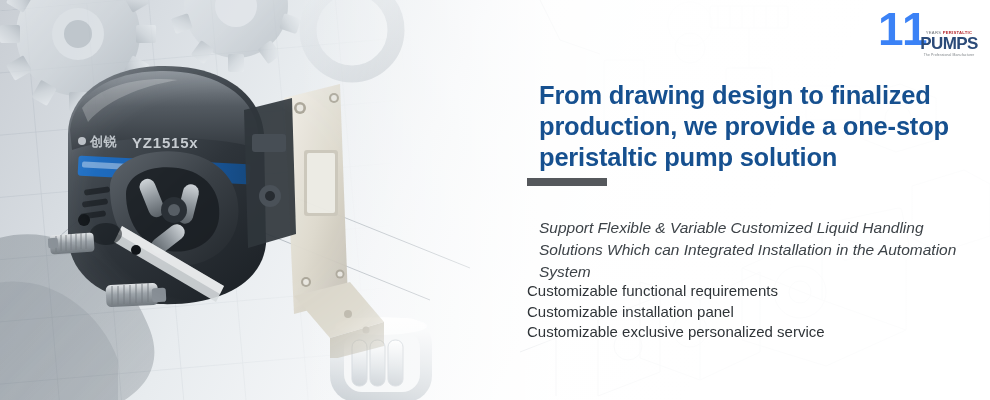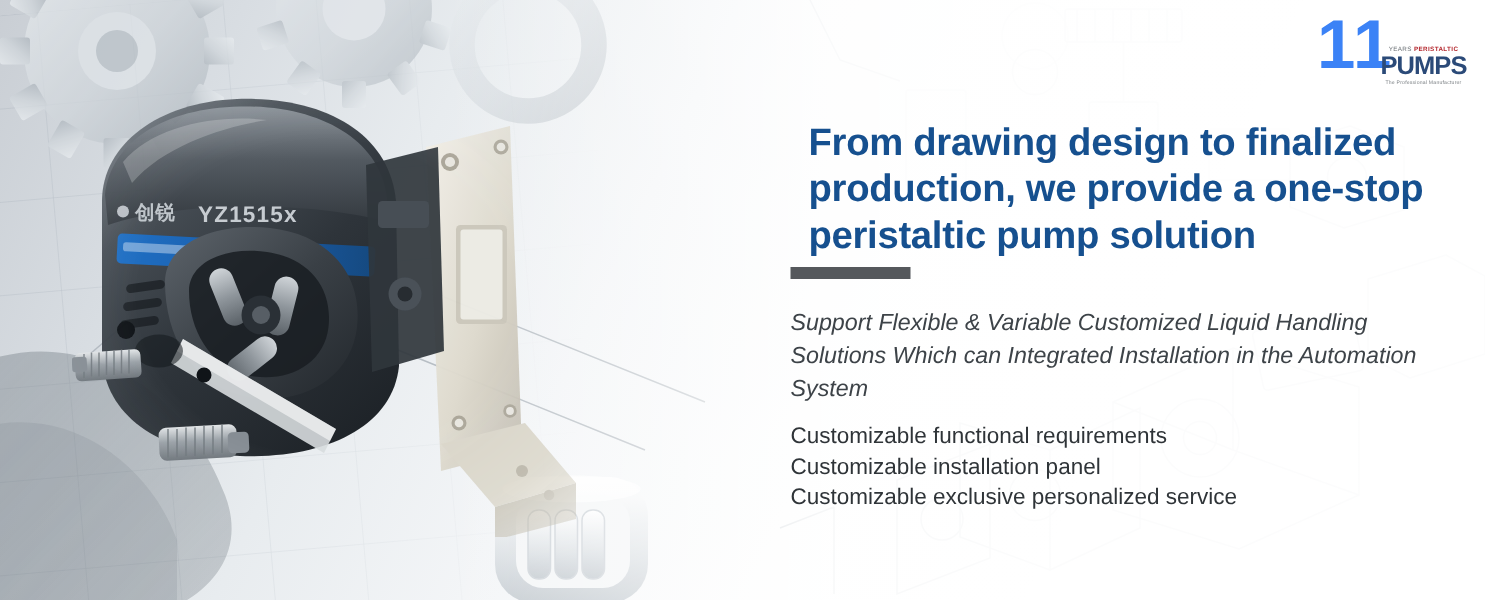--- a/index.html
+++ b/index.html
@@ -113,21 +113,21 @@
     width: 80px;
     height: 8px;
     background: #55585c;
   }
 
   .subtitle {
     position: absolute;
     top: 205px;
     left: 0;
     width: 420px;
-    margin: 0;
+    margin: 12px;
     font-size: 15.5px;
     line-height: 22px;
     font-style: italic;
     color: #3d4348;
   }
 
   .features {
     position: absolute;
     top: 281px;
     left: 0;

